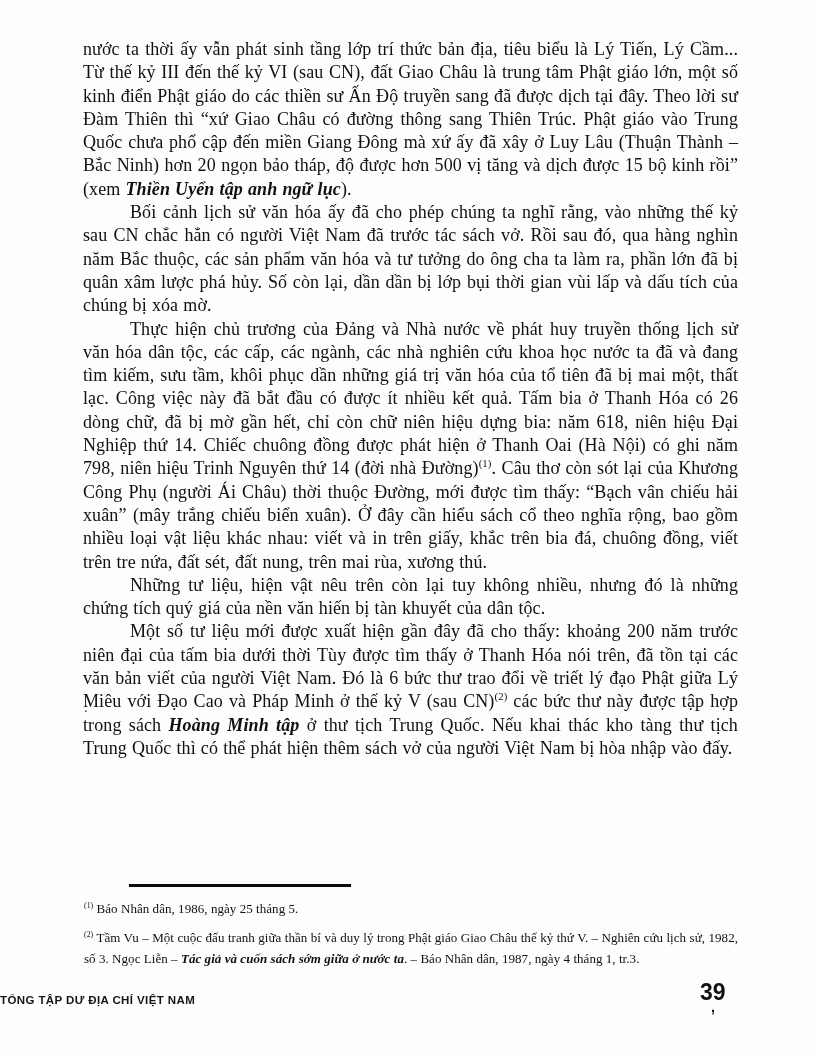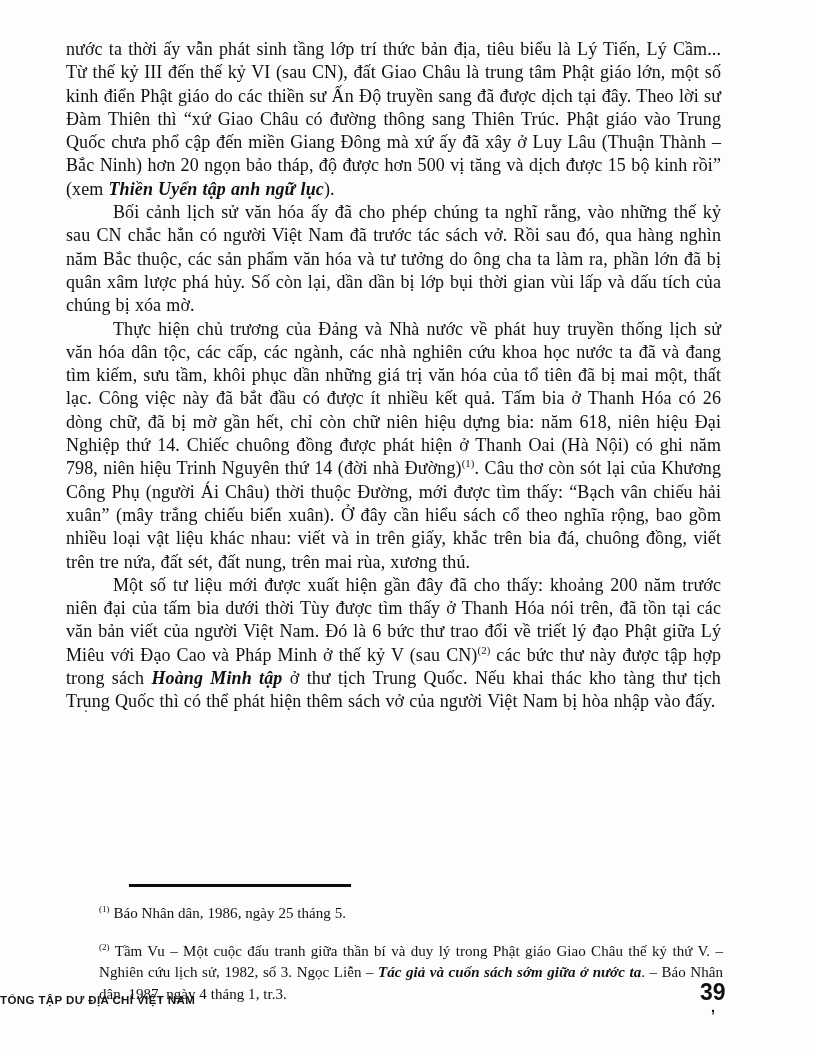--- a/index.html
+++ b/index.html
@@ -10,21 +10,21 @@
   }
   .page {
     position: relative;
     width: 816px; height: 1056px;
     background: #fdfdfb;
     color: #101010;
     overflow: hidden;
   }
   .text-block {
     position: absolute;
-    left: 66px; top: 38px; width: 655px;
+    left: 83px; top: 38px; width: 655px;
     font-size: 18px;
     line-height: 23.3px;
     text-align: justify;
     letter-spacing: 0.1px;
     word-spacing: 0.5px;
   }
   .text-block p.para { margin: 0; }
   .text-block p.para + p.para { }
   .text-block p.para.indent { text-indent: 47px; }
   .bolditalic { font-weight: bold; font-style: italic; }
@@ -45,22 +45,22 @@
   }
   .fn-divider {
     width: 222px;
     margin-left: 46px;
     border: 0;
     border-top: 3px solid #0b0b0b;
     margin-top: 6px;
     margin-bottom: 11px;
   }
   .footnotes p.footnote {
-    margin: 16px;
-    font-size: 15px;
+    margin: 1px;
+    font-size: 13px;
     line-height: 21.5px;
     text-align: justify;
     letter-spacing: 0.05px;
   }
   .footnotes p.footnote + p.footnote { margin-top: 7px; }
   .running-title {
     position: absolute;
     top: 994px; left: 0; width: 692px;
     font-family: "Liberation Sans", sans-serif;
     font-weight: bold;
@@ -87,20 +87,21 @@
 </style>
 </head>
 <body>
 
 <div class="page">
 
   <div class="text-block" id="text-block">
       <p class="para"><span>nước ta thời ấy vẫn phát sinh tầng lớp trí thức bản địa, tiêu biểu là Lý Tiến, Lý Cầm... Từ thế kỷ III đến thế kỷ VI (sau CN), đất Giao Châu là trung tâm Phật giáo lớn, một số kinh điển Phật giáo do các thiền sư Ấn Độ truyền sang đã được dịch tại đây. Theo lời sư Đàm Thiên thì “xứ Giao Châu có đường thông sang Thiên Trúc. Phật giáo vào Trung Quốc chưa phổ cập đến miền Giang Đông mà xứ ấy đã xây ở Luy Lâu (Thuận Thành – Bắc Ninh) hơn 20 ngọn bảo tháp, độ được hơn 500 vị tăng và dịch được 15 bộ kinh rồi” (xem </span><span class="bolditalic">Thiền Uyển tập anh ngữ lục</span><span>).</span></p>
       <p class="para indent"><span>Bối cảnh lịch sử văn hóa ấy đã cho phép chúng ta nghĩ rằng, vào những thế kỷ sau CN chắc hẳn có người Việt Nam đã trước tác sách vở. Rồi sau đó, qua hàng nghìn năm Bắc thuộc, các sản phẩm văn hóa và tư tưởng do ông cha ta làm ra, phần lớn đã bị quân xâm lược phá hủy. Số còn lại, dần dần bị lớp bụi thời gian vùi lấp và dấu tích của chúng bị xóa mờ.</span></p>
       <p class="para indent"><span>Thực hiện chủ trương của Đảng và Nhà nước về phát huy truyền thống lịch sử văn hóa dân tộc, các cấp, các ngành, các nhà nghiên cứu khoa học nước ta đã và đang tìm kiếm, sưu tầm, khôi phục dần những giá trị văn hóa của tổ tiên đã bị mai một, thất lạc. Công việc này đã bắt đầu có được ít nhiều kết quả. Tấm bia ở Thanh Hóa có 26 dòng chữ, đã bị mờ gần hết, chỉ còn chữ niên hiệu dựng bia: năm 618, niên hiệu Đại Nghiệp thứ 14. Chiếc chuông đồng được phát hiện ở Thanh Oai (Hà Nội) có ghi năm 798, niên hiệu Trinh Nguyên thứ 14 (đời nhà Đường)</span><sup class="fnref">(1)</sup><span>. Câu thơ còn sót lại của Khương Công Phụ (người Ái Châu) thời thuộc Đường, mới được tìm thấy: “Bạch vân chiếu hải xuân” (mây trắng chiếu biển xuân). Ở đây cần hiểu sách cổ theo nghĩa rộng, bao gồm nhiều loại vật liệu khác nhau: viết và in trên giấy, khắc trên bia đá, chuông đồng, viết trên tre nứa, đất sét, đất nung, trên mai rùa, xương thú.</span></p>
+      <p class="para indent"><span>Những tư liệu, hiện vật nêu trên còn lại tuy không nhiều, nhưng đó là những chứng tích quý giá của nền văn hiến bị tàn khuyết của dân tộc.</span></p>
       <p class="para indent"><span>Một số tư liệu mới được xuất hiện gần đây đã cho thấy: khoảng 200 năm trước niên đại của tấm bia dưới thời Tùy được tìm thấy ở Thanh Hóa nói trên, đã tồn tại các văn bản viết của người Việt Nam. Đó là 6 bức thư trao đổi về triết lý đạo Phật giữa Lý Miêu với Đạo Cao và Pháp Minh ở thế kỷ V (sau CN)</span><sup class="fnref">(2)</sup><span> các bức thư này được tập hợp trong sách </span><span class="bolditalic">Hoàng Minh tập</span><span> ở thư tịch Trung Quốc. Nếu khai thác kho tàng thư tịch Trung Quốc thì có thể phát hiện thêm sách vở của người Việt Nam bị hòa nhập vào đấy.</span></p>
     </div>
 
   <span class="margin-colon">:</span>
 
   <div class="footnotes">
     <hr class="fn-divider">
     <div id="footnotes-list">
         <p class="footnote"><sup class="fnmark">(1)</sup><span> Báo Nhân dân, 1986, ngày 25 tháng 5.</span></p>
         <p class="footnote"><sup class="fnmark">(2)</sup><span> Tầm Vu – Một cuộc đấu tranh giữa thần bí và duy lý trong Phật giáo Giao Châu thế kỷ thứ V. – Nghiên cứu lịch sử, 1982, số 3. Ngọc Liễn – </span><span class="bolditalic">Tác giả và cuốn sách sớm giữa ở nước ta</span><span>. – Báo Nhân dân, 1987, ngày 4 tháng 1, tr.3.</span></p>

